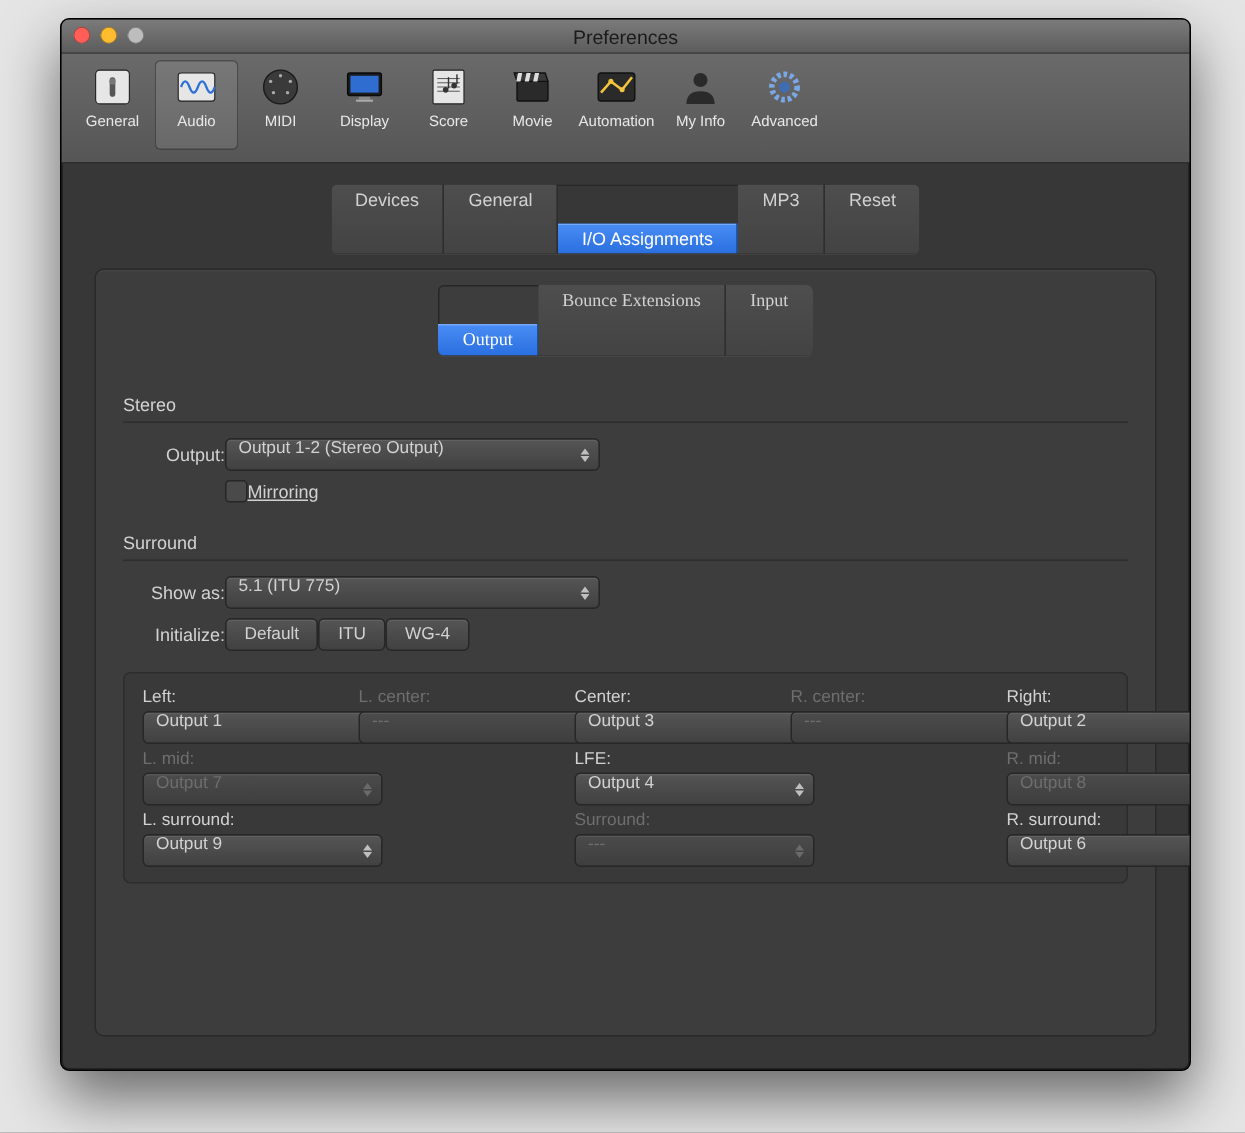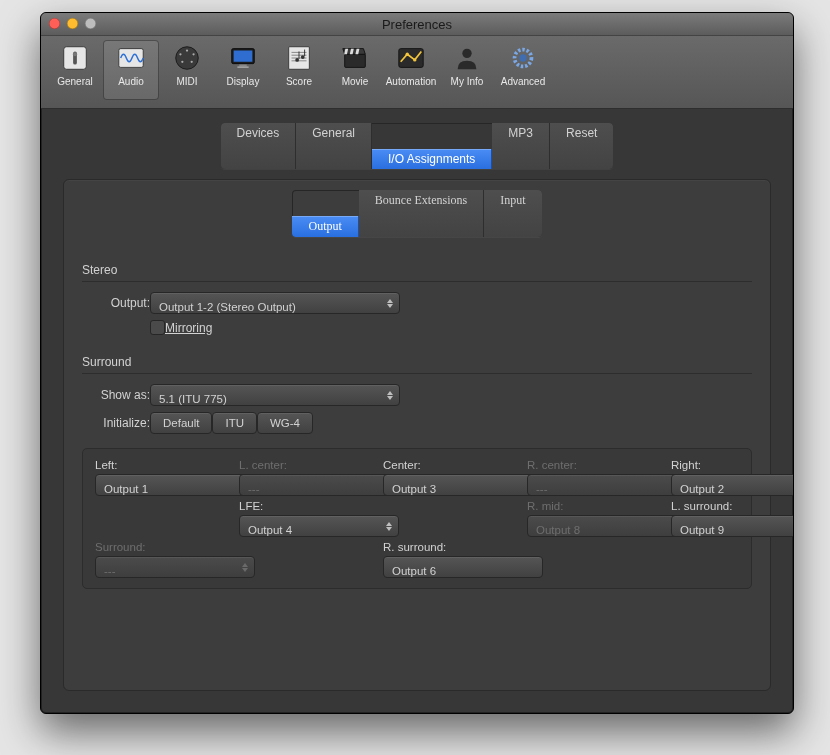--- a/index.html
+++ b/index.html
@@ -90,21 +90,21 @@
     border:1px solid var(--panel-border);
     border-radius:6px;
     padding:0 18px 18px 18px;
     box-shadow:inset 0 1px 0 rgba(255,255,255,.04);
   }
   .sec-title{color:var(--text);font-size:12px;margin:16px 0 4px 0;}
   .sec-rule{border:0;border-top:1px solid #2d2d2d;margin:2px 0 10px 0;}
   .row{display:flex;align-items:center;margin:6px 0;}
   .row .lab{width:68px;text-align:right;color:var(--text);}
   .dd{
-    position:relative;display:inline-flex;align-items:flex-end;
+    position:relative;display:inline-flex;align-items:flex-start;
     height:20px;background:linear-gradient(#555,#414141);
     border:1px solid var(--dd-border);border-radius:4px;
     padding:0 20px 0 8px;min-width:100px;color:var(--text);
     box-shadow:inset 0 1px 0 rgba(255,255,255,.07);
     font-size:11.5px;
   }
   .dd.disabled{color:var(--text-disabled);background:linear-gradient(#4b4b4b,#3e3e3e);}
   .dd .arrows{
     position:absolute;right:5px;top:2px;width:8px;height:16px;
     display:flex;flex-direction:column;justify-content:center;align-items:center;gap:1px;
@@ -118,21 +118,21 @@
   .dd.disabled .arrows::after{border-top-color:#6a6a6a;}
   .chk{width:13px;height:13px;border-radius:3px;background:#4a4a4a;border:1px solid #262626;display:inline-block;}
   .init-btn{
     display:inline-flex;align-items:center;height:20px;padding:0 12px;
     background:linear-gradient(#555,#414141);border:1px solid var(--dd-border);border-radius:4px;
     color:var(--text);font-size:11.5px;box-shadow:inset 0 1px 0 rgba(255,255,255,.07);
   }
   .ch-grid{
     margin-top:14px;border:1px solid var(--grid-border);border-radius:5px;background:var(--grid-bg);
     padding:10px 12px;display:grid;
-    grid-template-columns:repeat(6,1fr);column-gap:14px;row-gap:4px;
+    grid-template-columns:repeat(5,1fr);column-gap:14px;row-gap:4px;
   }
   .slot{display:flex;flex-direction:column;gap:3px;}
   .slot .sl{font-size:11.5px;color:var(--text);}
   .slot.disabled .sl{color:var(--text-disabled);}
   .slot .dd{width:100%;}
 </style>
 </head>
 <body>
 <div class="stage">
   <div class="window">

